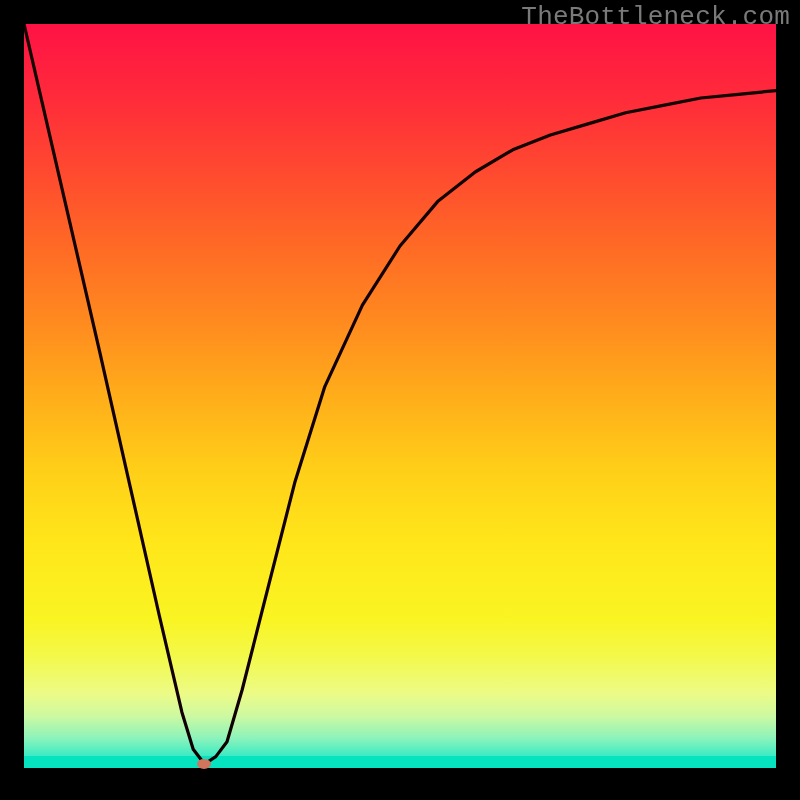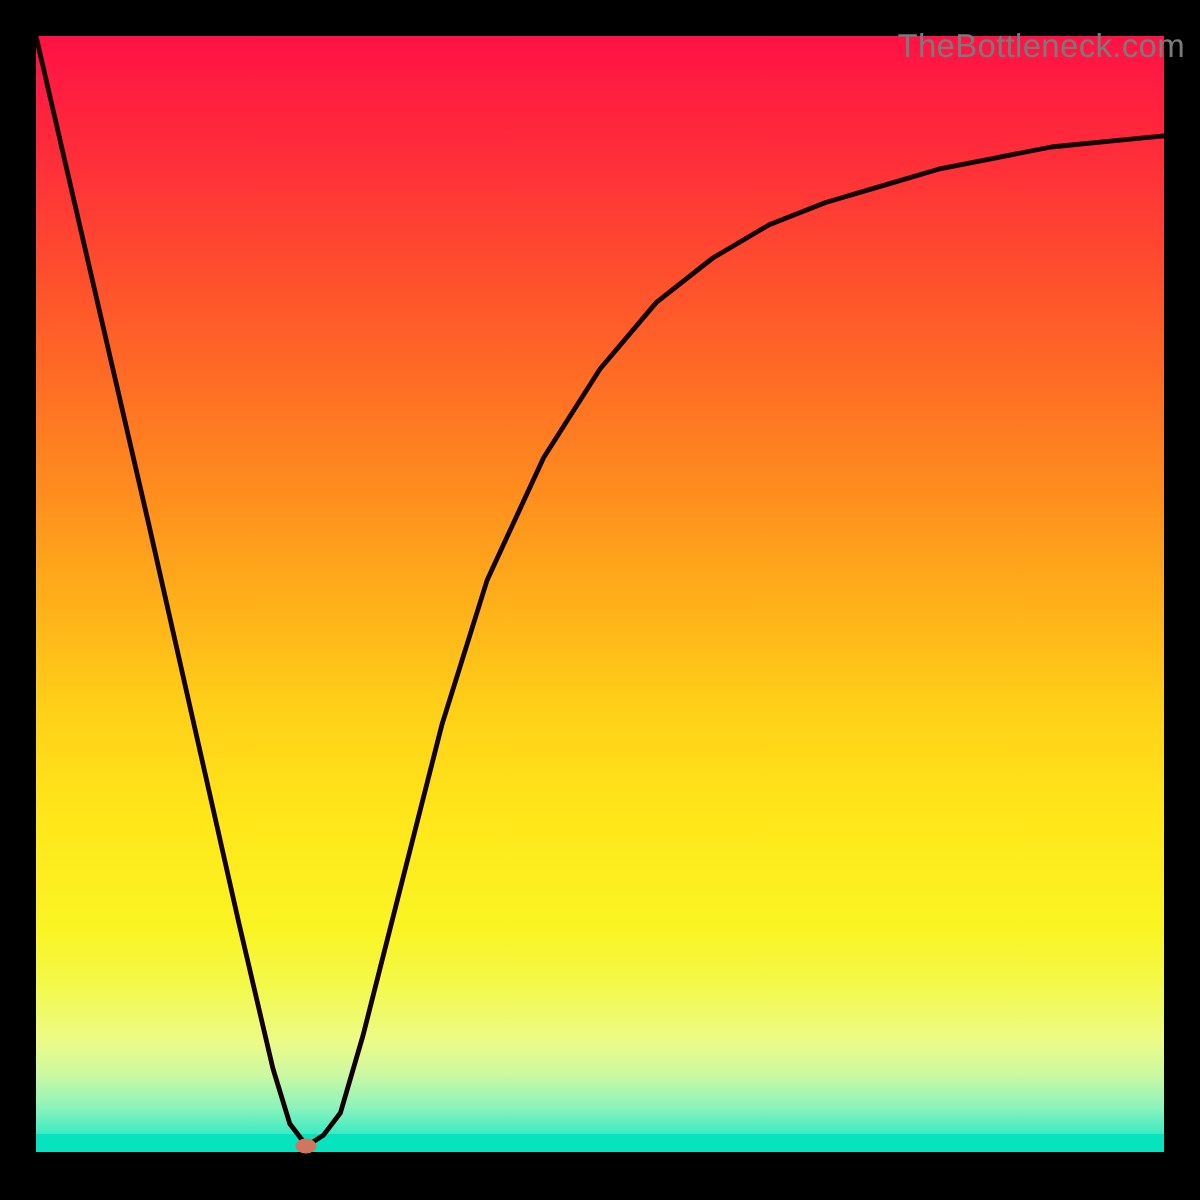--- a/index.html
+++ b/index.html
@@ -67,24 +67,24 @@
   }
   .marker {
     position: absolute;
     width: 14px;
     height: 10px;
     border-radius: 50%;
     background: #d2755f;
   }
   .watermark {
     position: absolute;
-    top: 18px;
+    top: 2px;
     right: 10px;
-    font-family: Liberation Sans, sans-serif;
-    font-size: 22px;
+    font-family: Liberation Mono, monospace;
+    font-size: 26px;
     color: #7a7a7a;
     letter-spacing: 0.2px;
   }
 </style>
 </head>
 <body>
 
 <div class="frame">
   <div class="gradient"></div>
   <div class="green-strip"></div>

